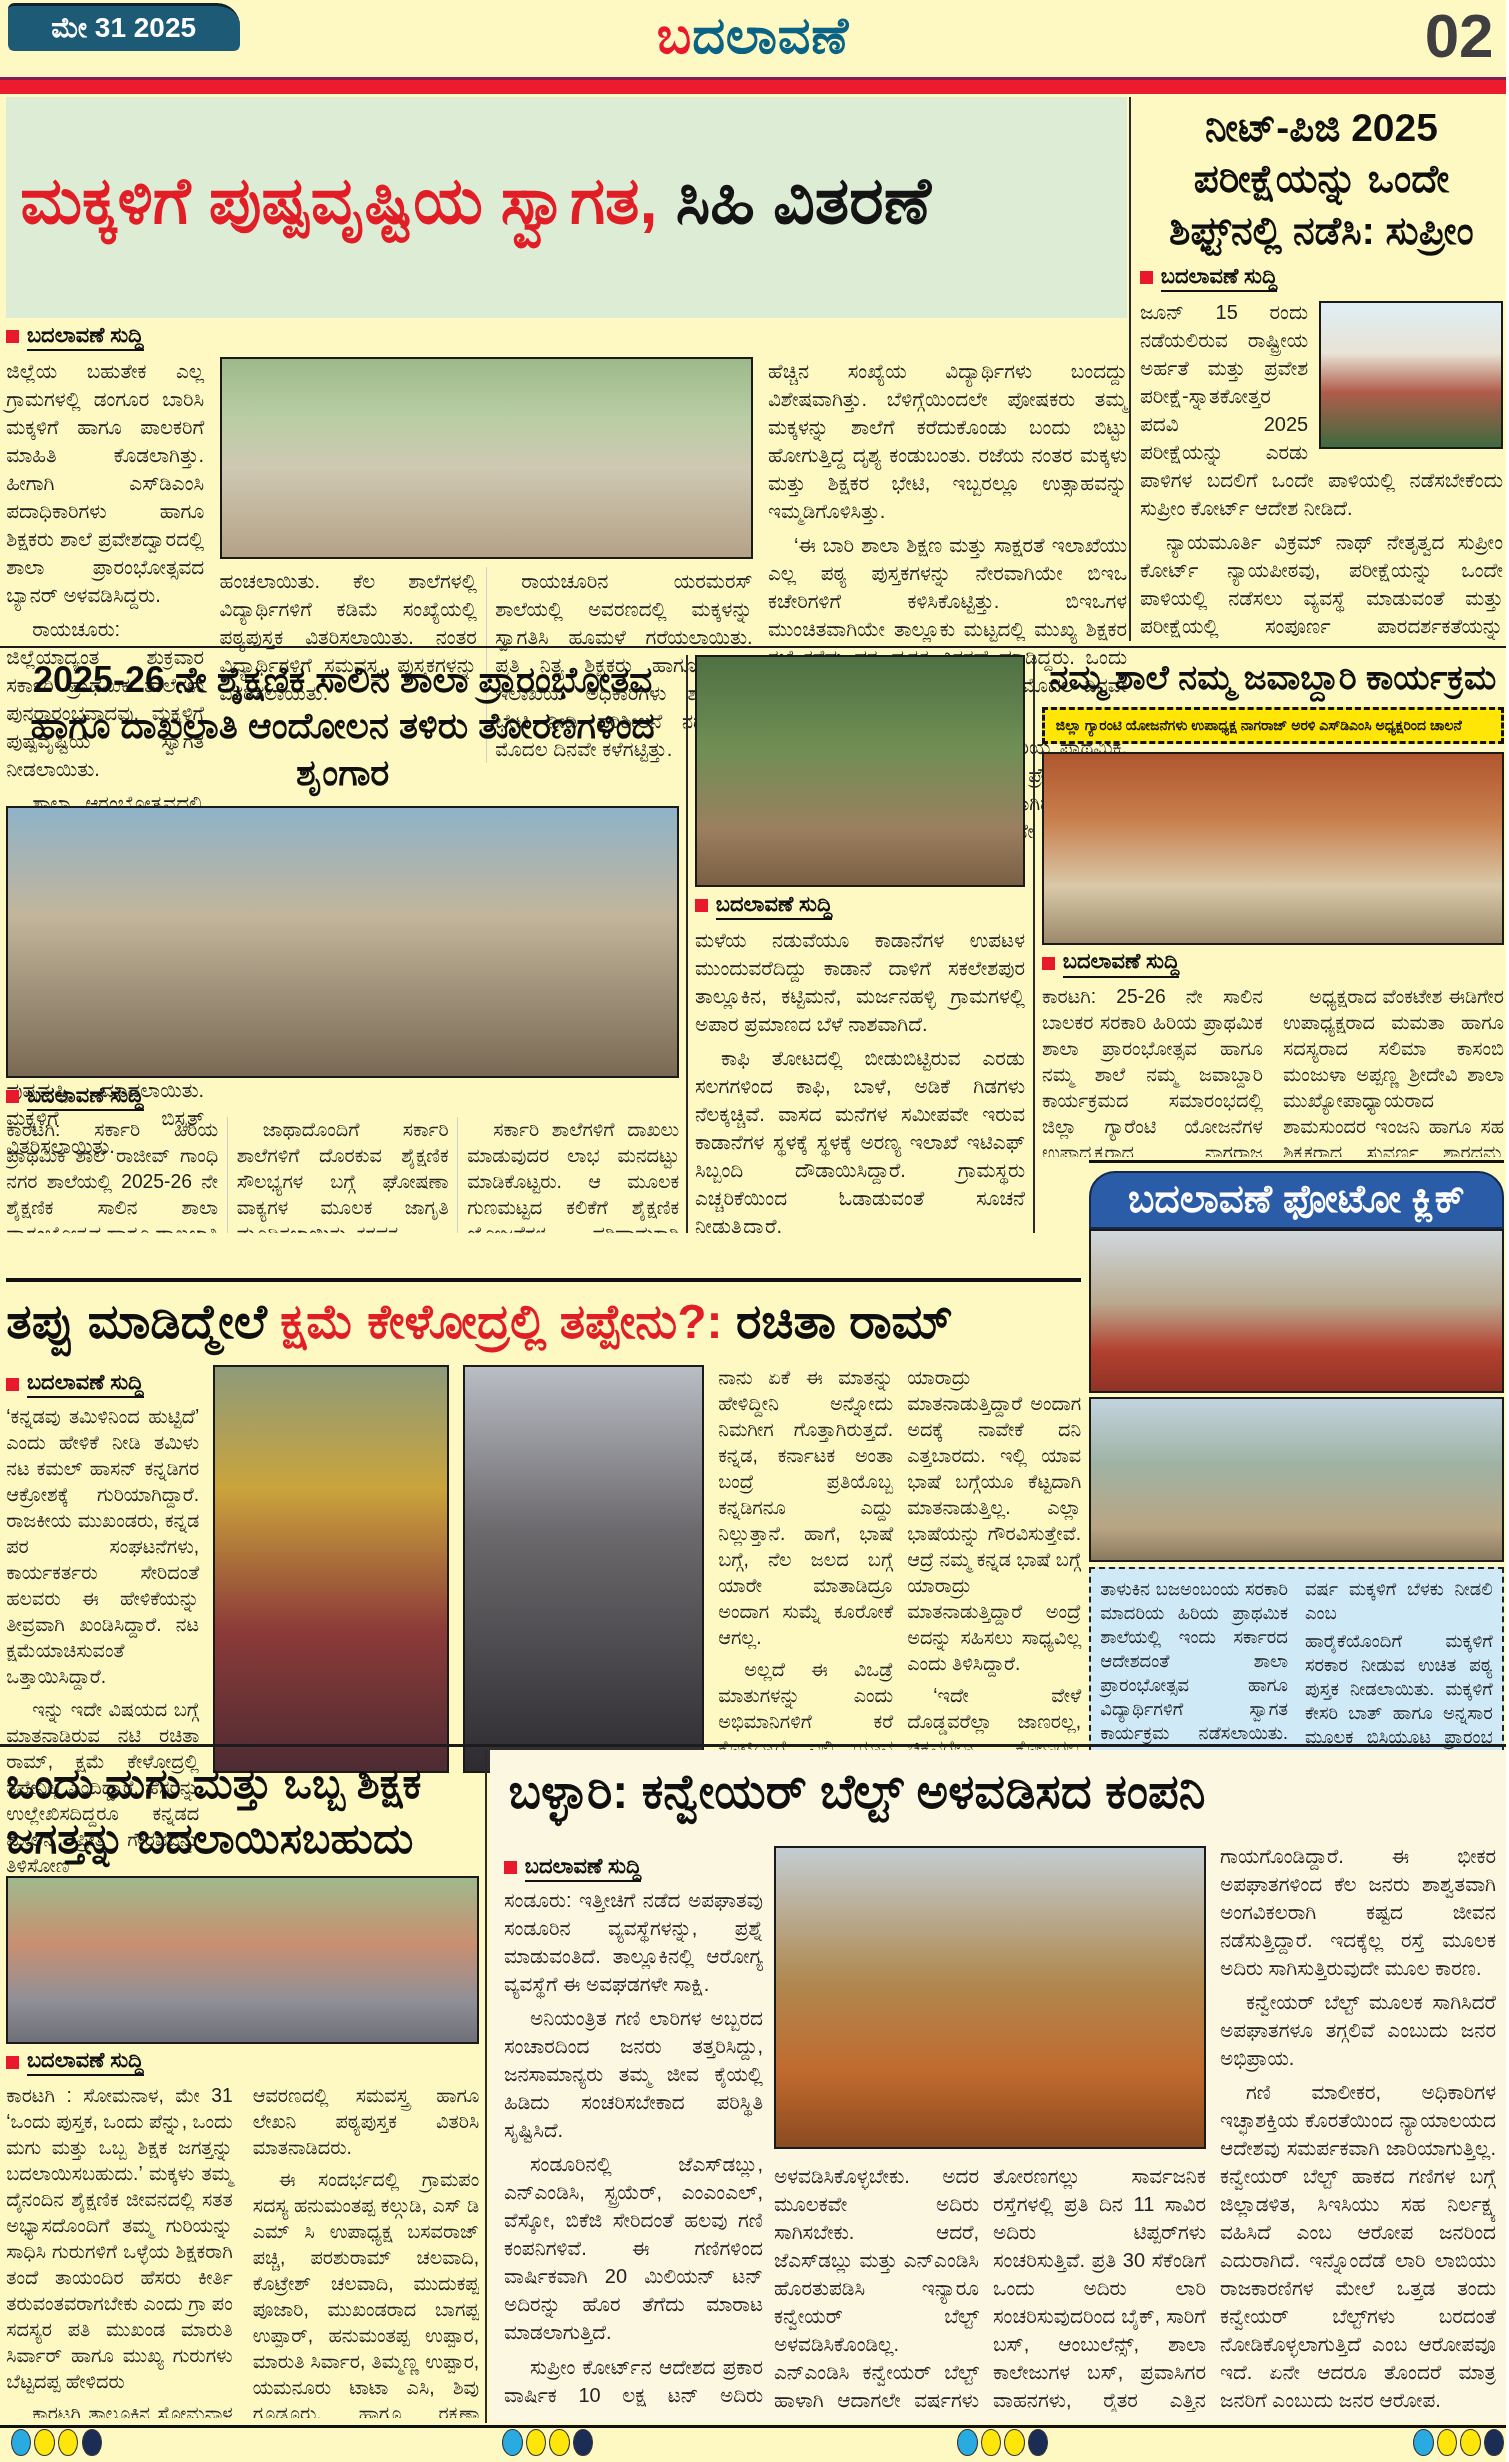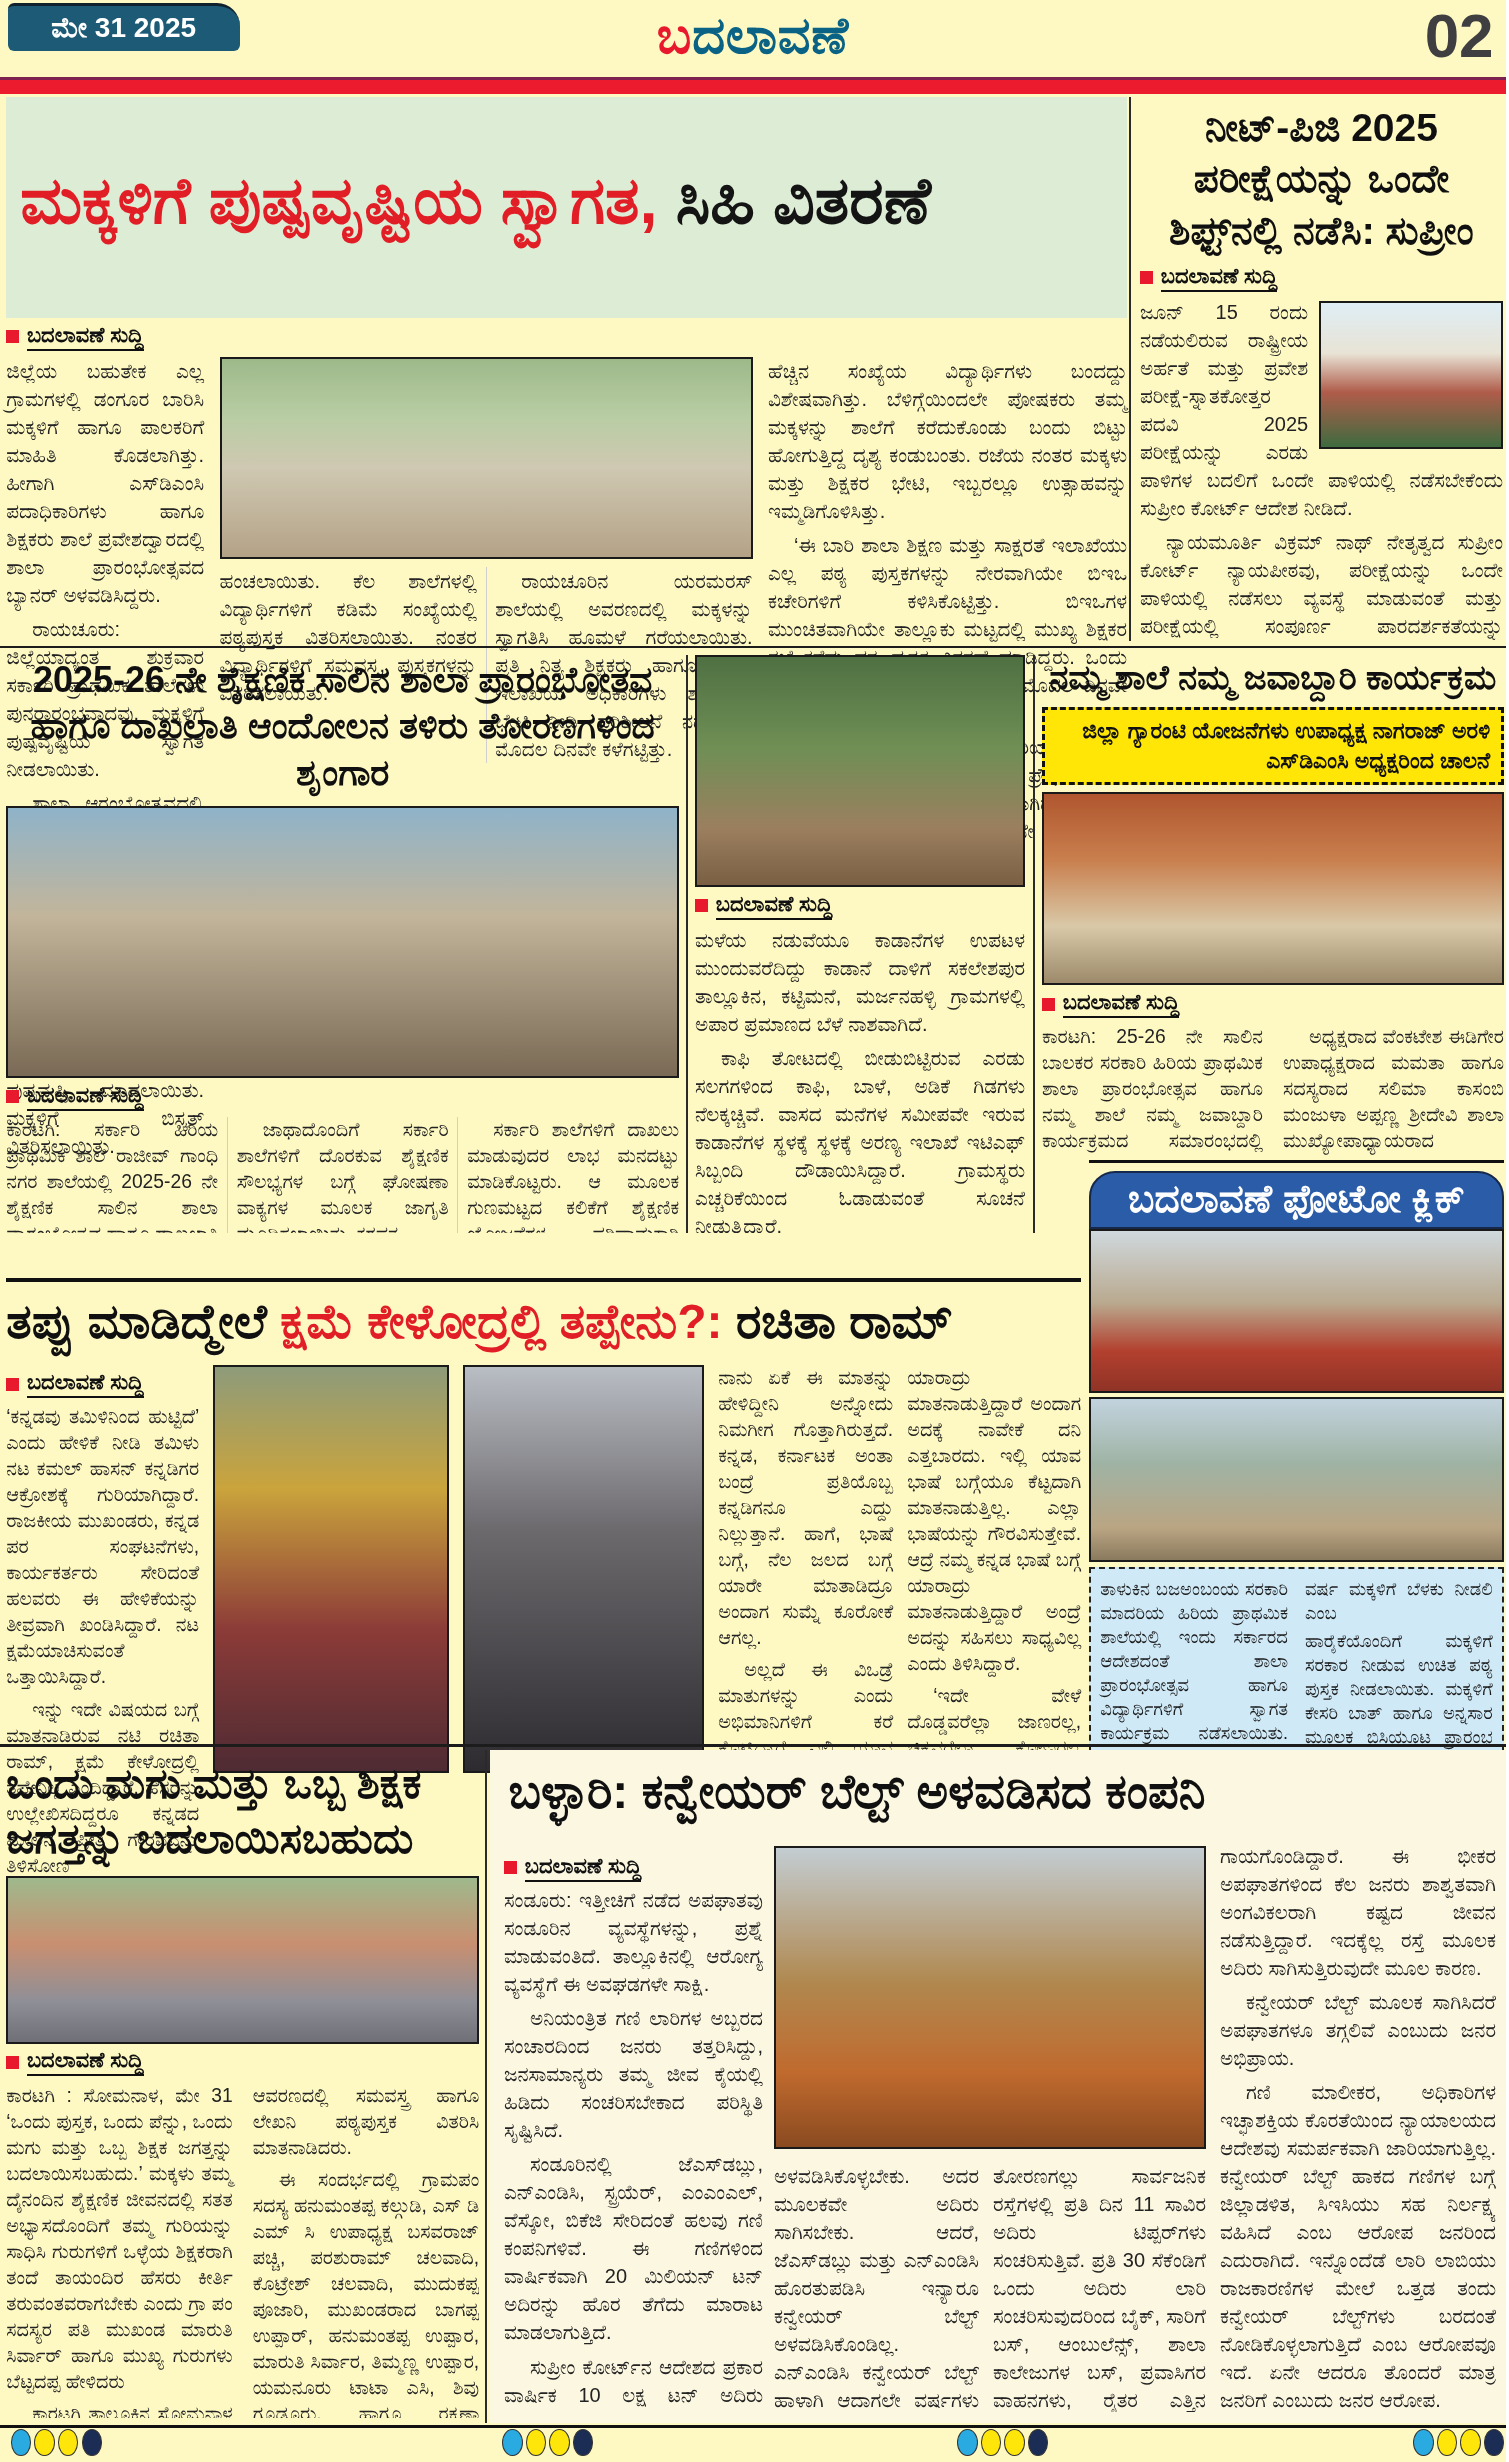--- a/index.html
+++ b/index.html
@@ -51,22 +51,22 @@
   .school-headline{font-size:36px;line-height:1.3;text-align:center;margin:1.5px 7.7px 9.3px 7.7px;}
   .school-photo{width:100%;height:272px;background:linear-gradient(180deg,#8fb3c9 0%,#c2b59b 40%,#7a6a55 100%);}
   .school-cols{columns:3;column-gap:18.5px;column-rule:0.8px solid #cfcfcf;margin-top:3.1px;font-size:19.3px;line-height:26px;}
   .vr-b2a{left:686px;top:655px;height:578px;}
   .vr-b2b{left:1033px;top:655px;height:578px;}
   .elephant{left:695px;top:655px;width:330px;height:578px;overflow:hidden;}
   .elephant-headline{font-size:32px;line-height:1.3;margin:1.5px 0 7.7px 0;}
   .elephant-photo{width:100%;height:232px;background:linear-gradient(180deg,#4f7042 0%,#6f8f55 40%,#9b7f5f 75%,#7b5f43 100%);}
   .namma{left:1042px;top:655px;width:462px;height:502px;overflow:hidden;}
   .namma-headline{font-size:34px;line-height:1.3;text-align:center;margin:0 0 7.7px 0;}
-  .yellow-box{background:#ffe606;border:3.1px dashed #111;padding:6.2px 10.8px;text-align:right;
-              font-size:22px;line-height:1.35;font-weight:bold;color:#111;}
+  .yellow-box{background:#ffe606;border:3.1px dashed #111;padding:6.2px 10.8px;text-align:left;
+              font-size:14px;line-height:1.35;font-weight:bold;color:#111;}
   .namma-photo{width:100%;height:193px;margin-top:7.7px;
                background:linear-gradient(180deg,#b0562f 0%,#c97f4e 35%,#d9c9a8 70%,#9c8a6b 100%);}
   .namma-cols{columns:2;column-gap:20px;font-size:19.3px;line-height:26px;}
   
   .pclick{left:1089px;top:1160px;width:415px;border-top:3.1px solid #111;padding-top:7.7px;}
   .pclick-banner{background:#2b5ca8;border:2.3px solid #16294d;border-radius:26px 26px 0 0;height:54px;
                  display:flex;align-items:center;justify-content:center;color:#fff;font-size:39px;font-weight:bold;}
   .pclick-photo1{width:100%;height:164px;background:linear-gradient(180deg,#cfd8dd 0%,#b9a98e 45%,#b3402f 75%,#8f3326 100%);}
   .pclick-photo2{width:100%;height:165px;margin-top:4.6px;background:linear-gradient(180deg,#c2d3de 0%,#9fb3a4 40%,#baa583 80%,#8a7a5e 100%);}
   .pclick-caption{margin-top:4.6px;background:#cfe9f7;border:2.3px dashed #222;padding:7.7px 9.3px;

